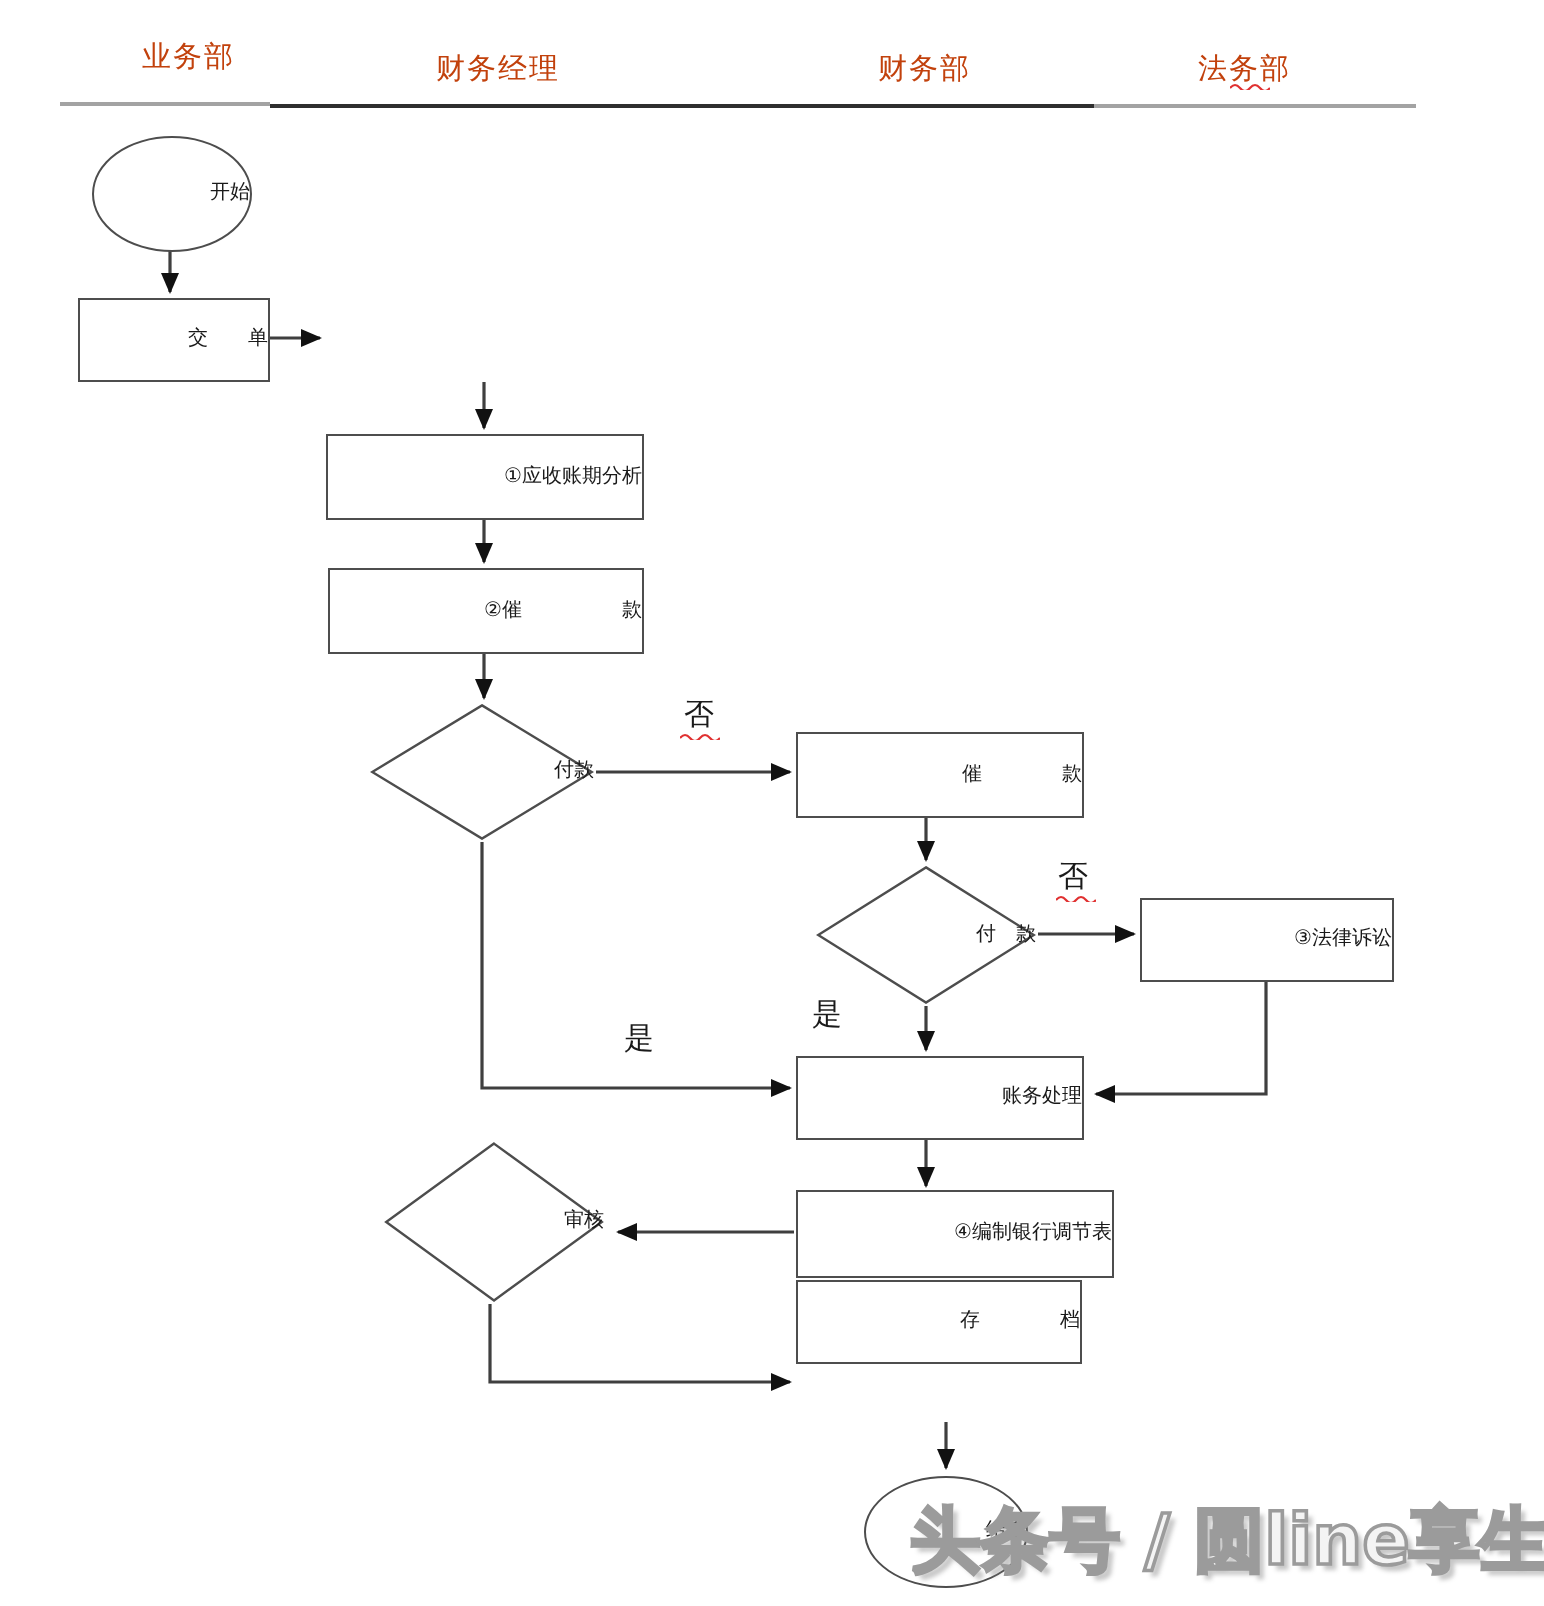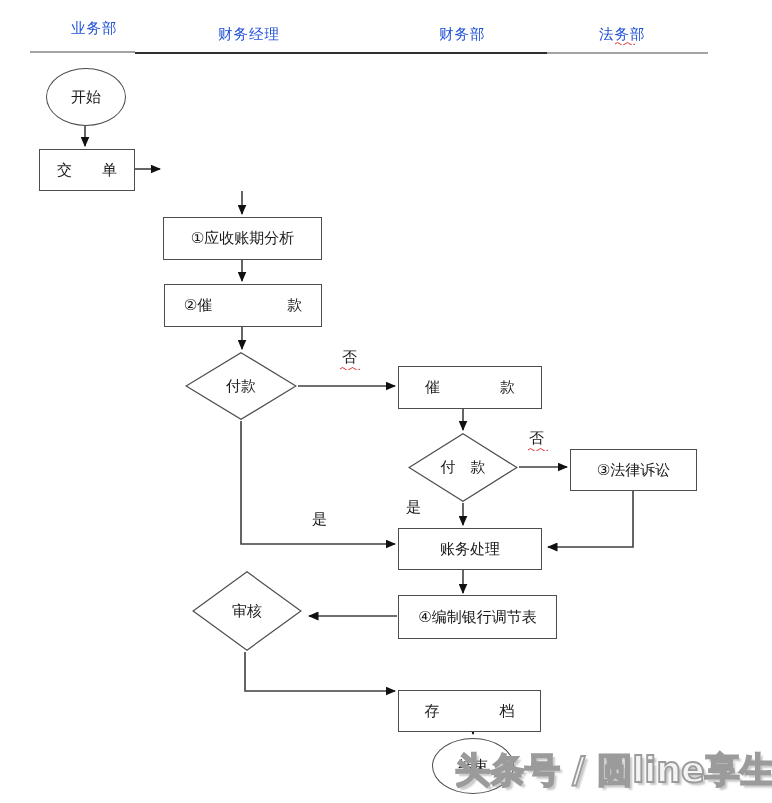--- a/index.html
+++ b/index.html
@@ -1,26 +1,26 @@
 <!DOCTYPE html>
 <html><head>
 <meta charset="utf-8">
 <style>
   html,body{margin:0;padding:0;background:#fff;}
   body{font-family:"DejaVu Sans","Liberation Sans",sans-serif;color:#1a1a1a;}
   .stage{position:relative;width:772px;height:803px;background:#fff;overflow:hidden;}
   .connector-layer{position:absolute;left:0;top:0;width:772px;height:803px;z-index:1;}
   .node{position:absolute;background:#fff;border:1px solid #4d4d4d;display:flex;
-        align-items:center;justify-content:center;font-size:15px;z-index:2;
+        align-items:center;justify-content:flex-end;font-size:10px;z-index:2;
         white-space:pre;line-height:1;}
   .ellipse{border-radius:50%;}
   .diamond{border:none;background:transparent;}
   .diamond .dshape{position:absolute;left:0;top:0;width:100%;height:100%;}
   .diamond .lbl{position:relative;z-index:1;white-space:pre;}
-  .hdr{position:absolute;font-size:14.5px;color:#1d4ed8;z-index:2;white-space:nowrap;
+  .hdr{position:absolute;font-size:14.5px;color:#c2410c;z-index:2;white-space:nowrap;
        letter-spacing:1px;}
   .sep{position:absolute;height:2px;z-index:1;}
   .edge-label{position:absolute;font-size:15px;z-index:3;white-space:nowrap;}
   .squiggle{position:absolute;z-index:3;}
   .watermark{position:absolute;left:455px;top:747px;font-size:35px;font-weight:bold;
        z-index:6;white-space:nowrap;color:#f4f4f4;
        -webkit-text-stroke:1.8px #9b9b9b;
        text-shadow:3px 3px 2px rgba(130,130,130,0.45);}
 </style>
 </head>
@@ -109,21 +109,21 @@
     <span>④编制银行调节表</span>
   </div>
 
   <div class="node diamond" style="left:192px;top:571px;width:110px;height:80px">
     <svg class="dshape" viewBox="0 0 100 100" preserveAspectRatio="none">
       <polygon points="50,1 99,50 50,99 1,50" fill="#fff" stroke="#4d4d4d" stroke-width="1.2" vector-effect="non-scaling-stroke"></polygon>
     </svg>
     <span class="lbl">审核</span>
   </div>
 
-  <div class="node" style="left:398px;top:690px;width:141px;height:40px">
+  <div class="node" style="left:398px;top:640px;width:141px;height:40px">
     <span>存　　　　档</span>
   </div>
 
   <div class="node ellipse" style="left:432px;top:738px;width:80px;height:54px">
     <span>结束</span>
   </div>
 
   <span class="edge-label" style="left:342px;top:348px">否</span>
   <span class="edge-label" style="left:529px;top:429px">否</span>
   <span class="edge-label" style="left:312px;top:510px">是</span>

